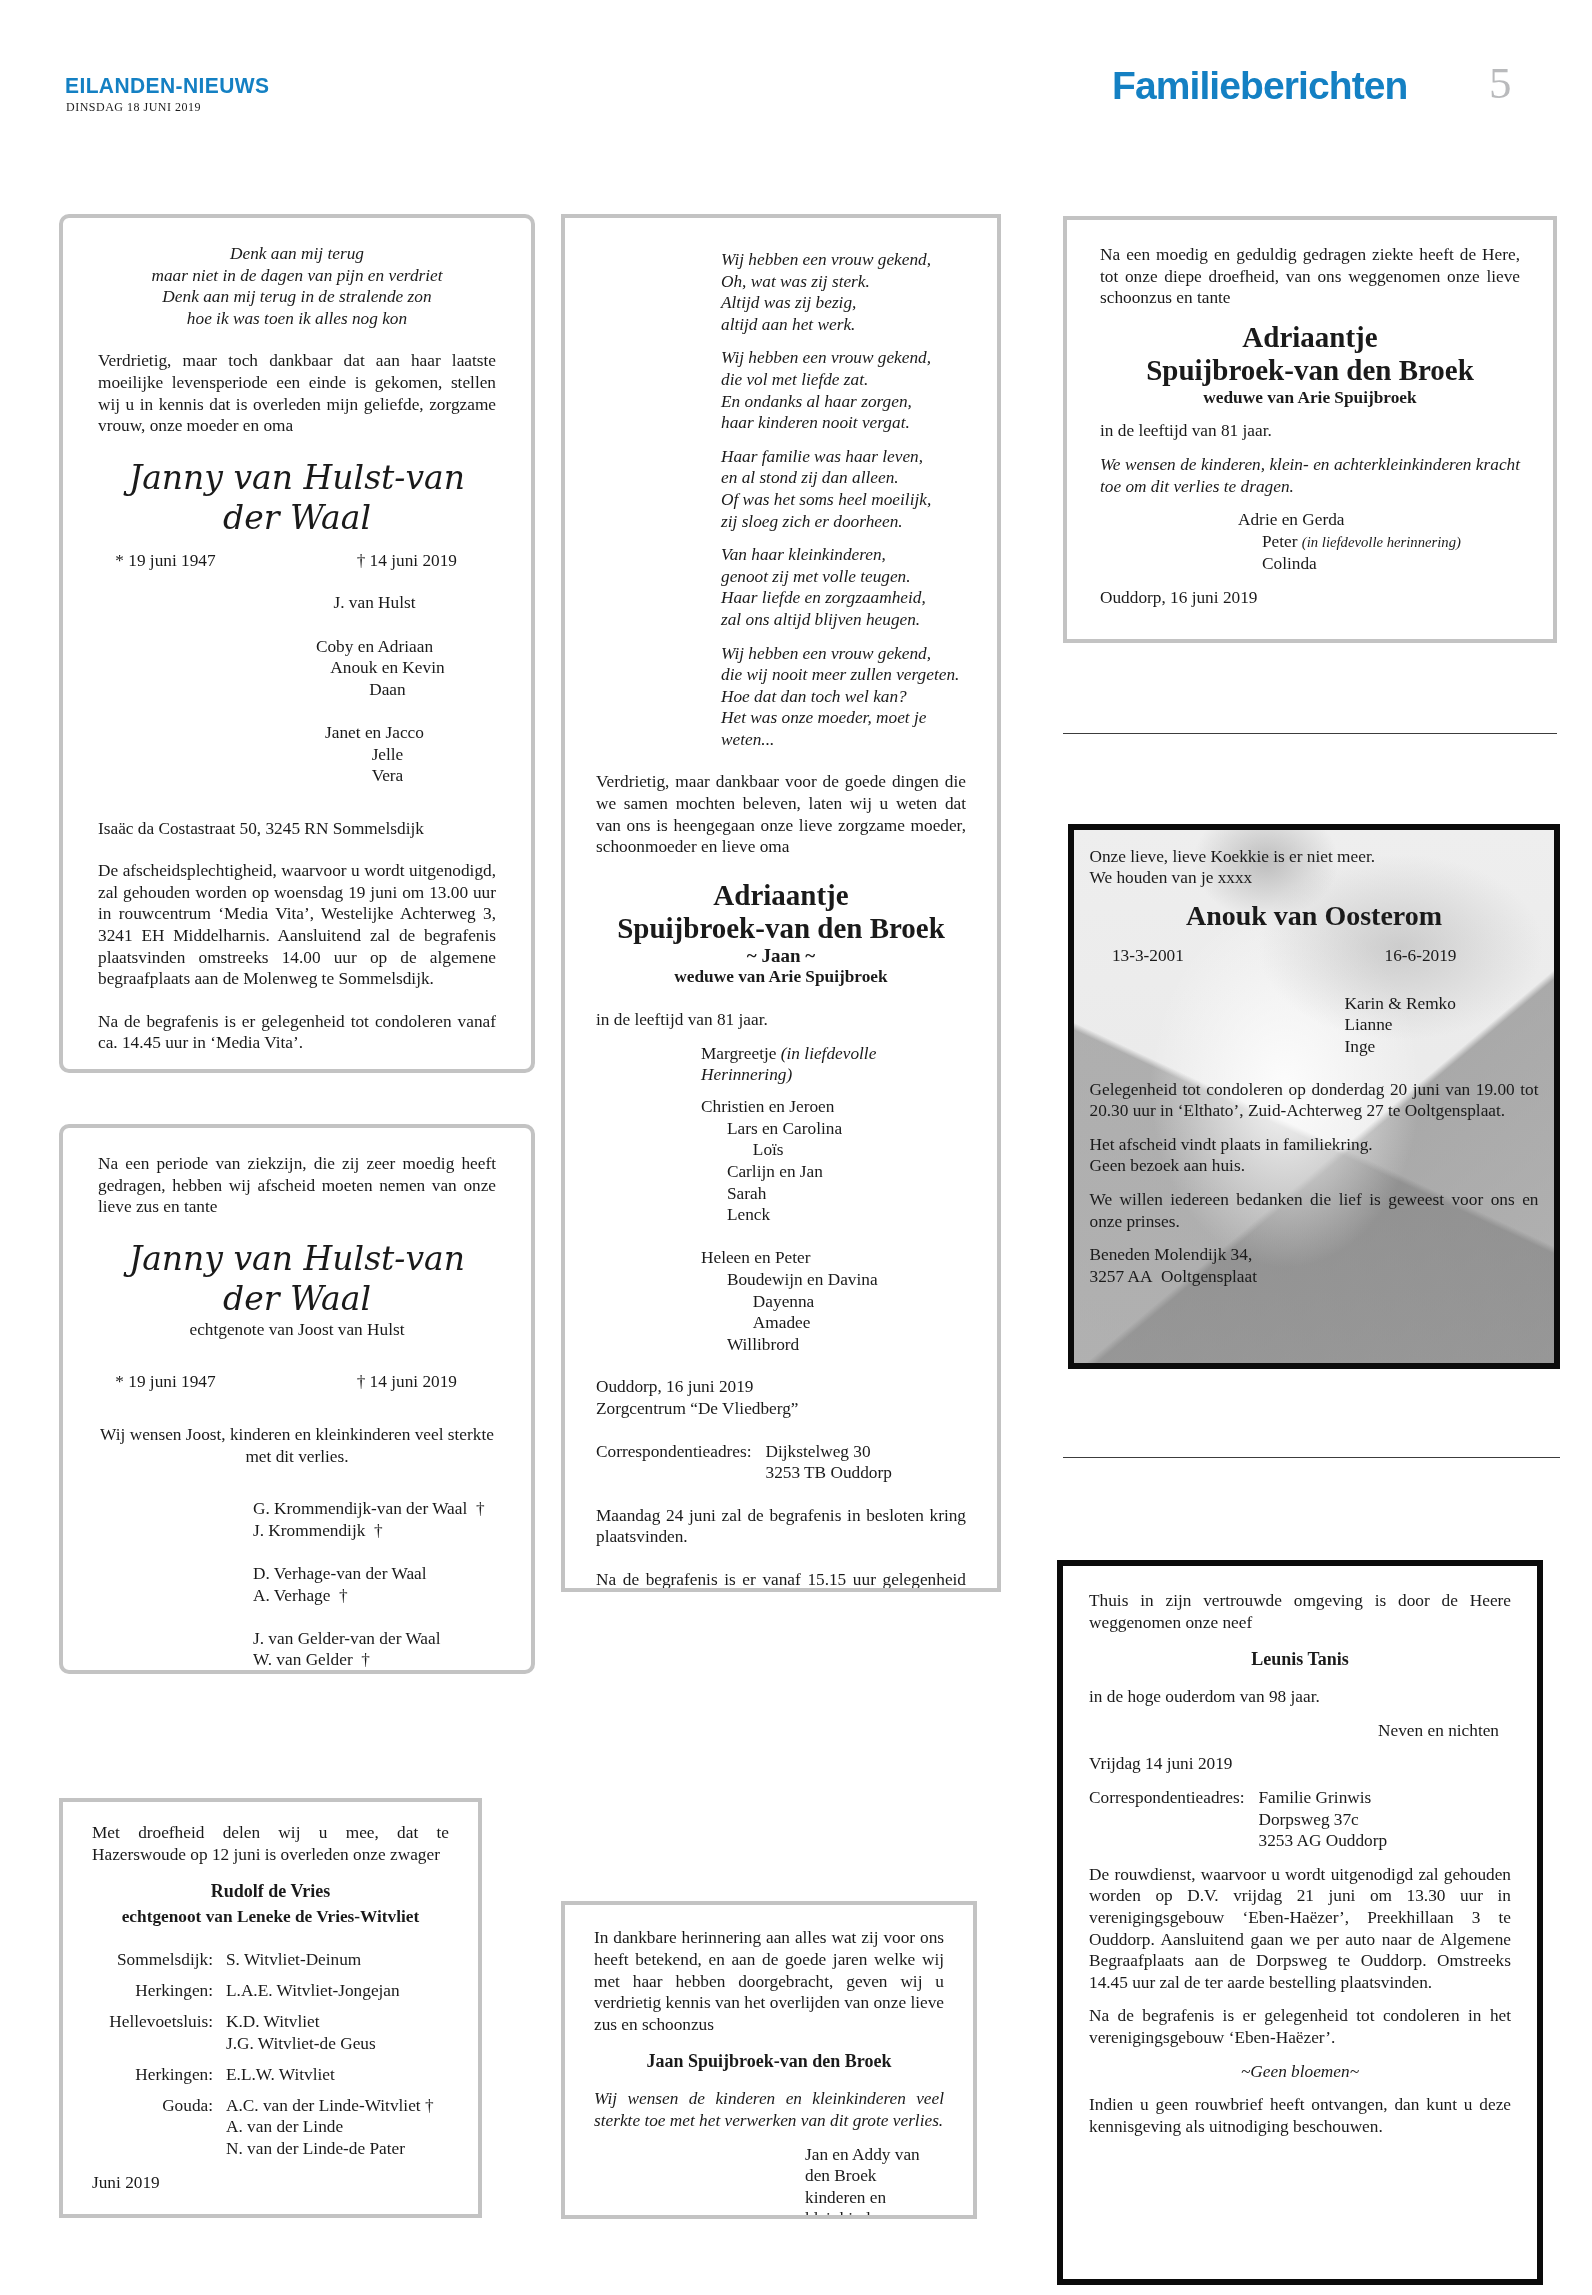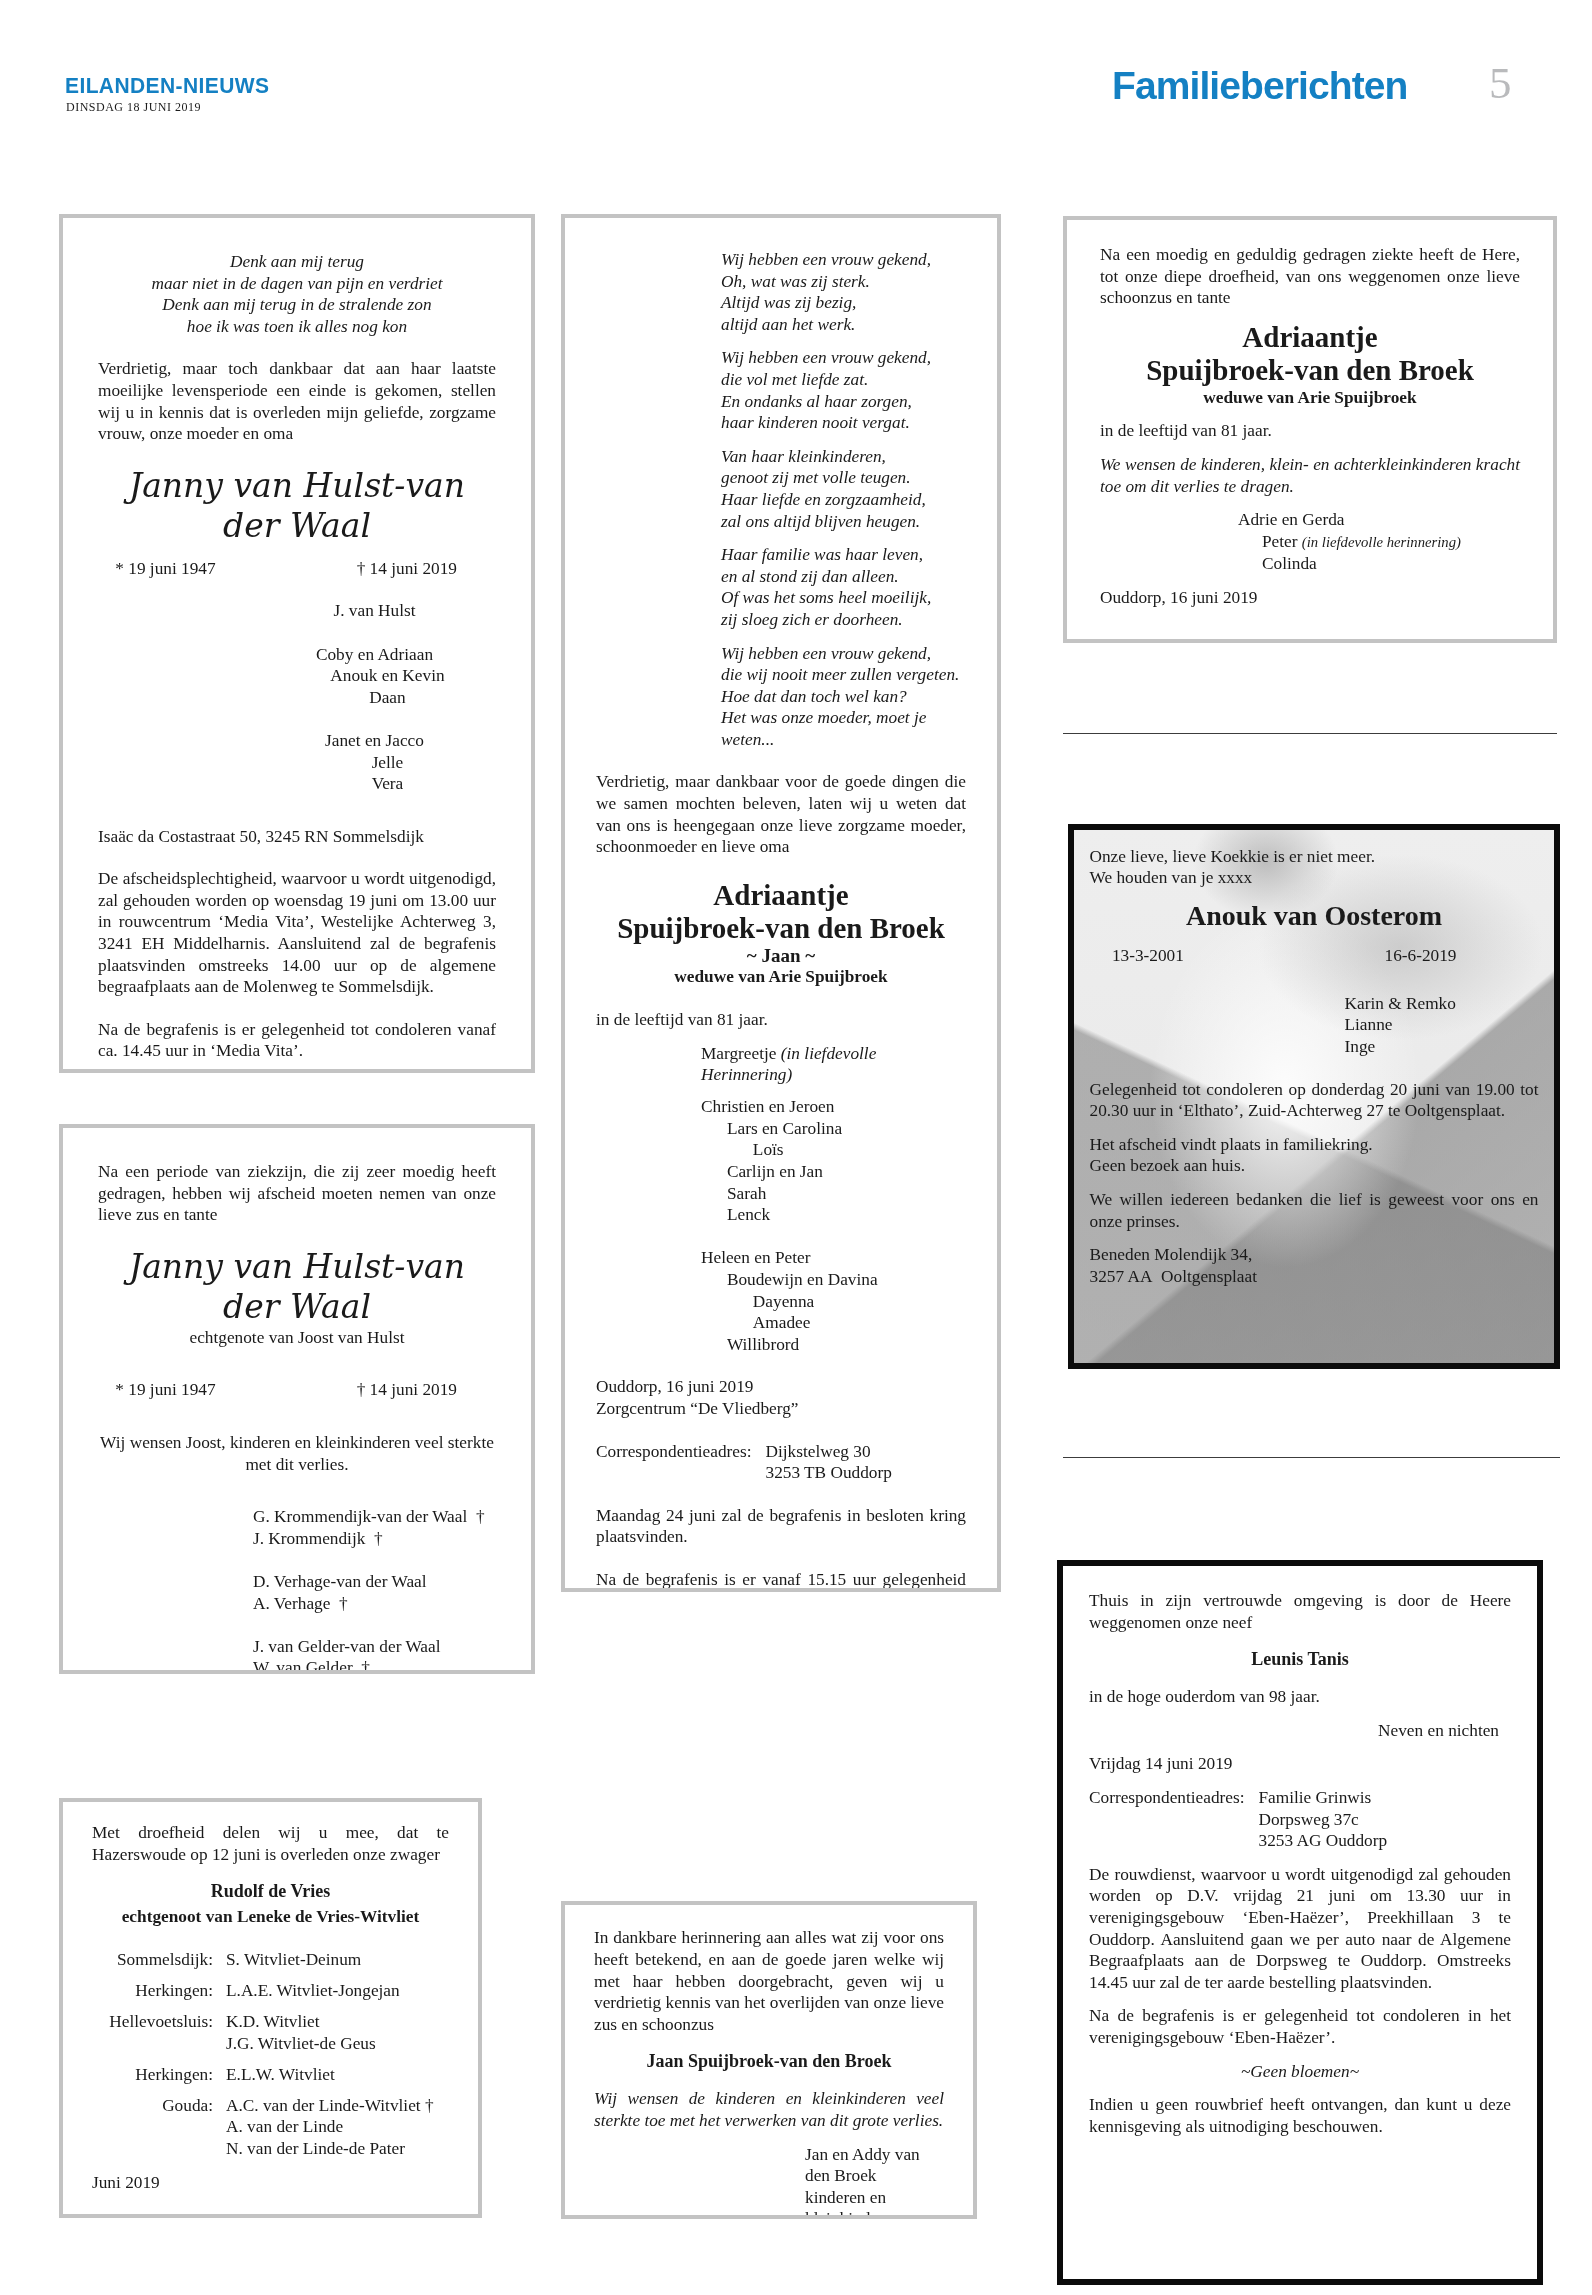--- a/index.html
+++ b/index.html
@@ -11,21 +11,21 @@
         font-weight:800;font-size:21px;letter-spacing:0.4px;transform:scaleY(1.08);transform-origin:left top;}
   .issue-date{position:absolute;left:66px;top:100px;font-size:12px;letter-spacing:0.5px;color:#1c1c1c;}
   .section-title{position:absolute;left:1112px;top:64px;font-family:"Liberation Sans",sans-serif;
         font-weight:bold;font-size:39px;letter-spacing:-0.9px;}
   .page-number{position:absolute;left:1489px;top:57px;font-size:45px;color:#b9babc;}
 
   
   .notice{position:absolute;box-sizing:border-box;background:#fff;overflow:hidden;}
   .gray{border:4.3px solid #c3c3c3;}
   .black{border:6px solid #0b0b0b;}
-  .pad{padding:33px 35px;}
+  .pad{padding:25px 35px;border-radius:10px;}
   .body{font-size:17.3px;line-height:21.6px;}
   .just{text-align:justify;}
   .center{text-align:center;}
   .right{text-align:right;}
   .it{font-style:italic;}
   .pre{white-space:pre-line;}
   .mb1{margin-bottom:12px;}
   .mb2{margin-bottom:21px;}
   .mb3{margin-bottom:31px;text-align:center;}
   .script{font-family:"DejaVu Serif",serif;font-style:italic;font-size:33px;line-height:40px;text-align:center;}
@@ -154,28 +154,28 @@
 
   <div class="notice gray body" id="n-sp-children" style="left:561px;top:214px;width:440px;height:1378px;padding:31px 31px;">
     <div class="it pre poem-d mb1">Wij hebben een vrouw gekend,
 Oh, wat was zij sterk.
 Altijd was zij bezig,
 altijd aan het werk.</div>
     <div class="it pre poem-d mb1">Wij hebben een vrouw gekend,
 die vol met liefde zat.
 En ondanks al haar zorgen,
 haar kinderen nooit vergat.</div>
+    <div class="it pre poem-d mb1">Haar familie was haar leven,
+en al stond zij dan alleen.
+Of was het soms heel moeilijk,
+zij sloeg zich er doorheen.</div>
     <div class="it pre poem-d mb1">Van haar kleinkinderen,
 genoot zij met volle teugen.
 Haar liefde en zorgzaamheid,
 zal ons altijd blijven heugen.</div>
-    <div class="it pre poem-d mb1">Haar familie was haar leven,
-en al stond zij dan alleen.
-Of was het soms heel moeilijk,
-zij sloeg zich er doorheen.</div>
     <div class="it pre poem-d mb2">Wij hebben een vrouw gekend,
 die wij nooit meer zullen vergeten.
 Hoe dat dan toch wel kan?
 Het was onze moeder, moet je weten...</div>
     <div class="just mb2">Verdrietig, maar dankbaar voor de goede dingen die we samen mochten beleven, laten wij u weten dat van ons is heengegaan onze lieve zorgzame moeder, schoonmoeder en lieve oma</div>
     <div class="bigname">
       <span>Adriaantje</span><br>
       <span>Spuijbroek-van den Broek</span>
     </div>
     <div class="subbold" style="font-size:19px;">~ Jaan ~</div>

